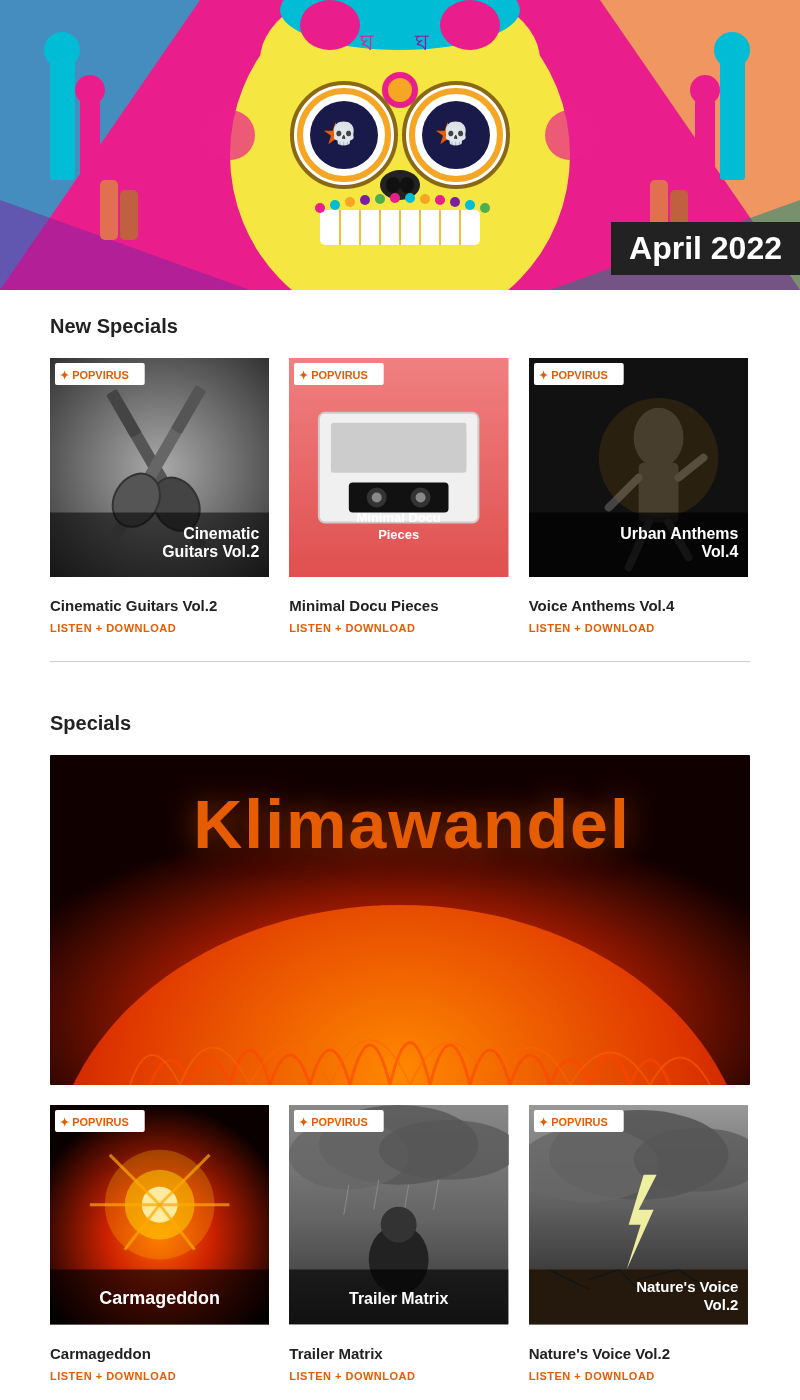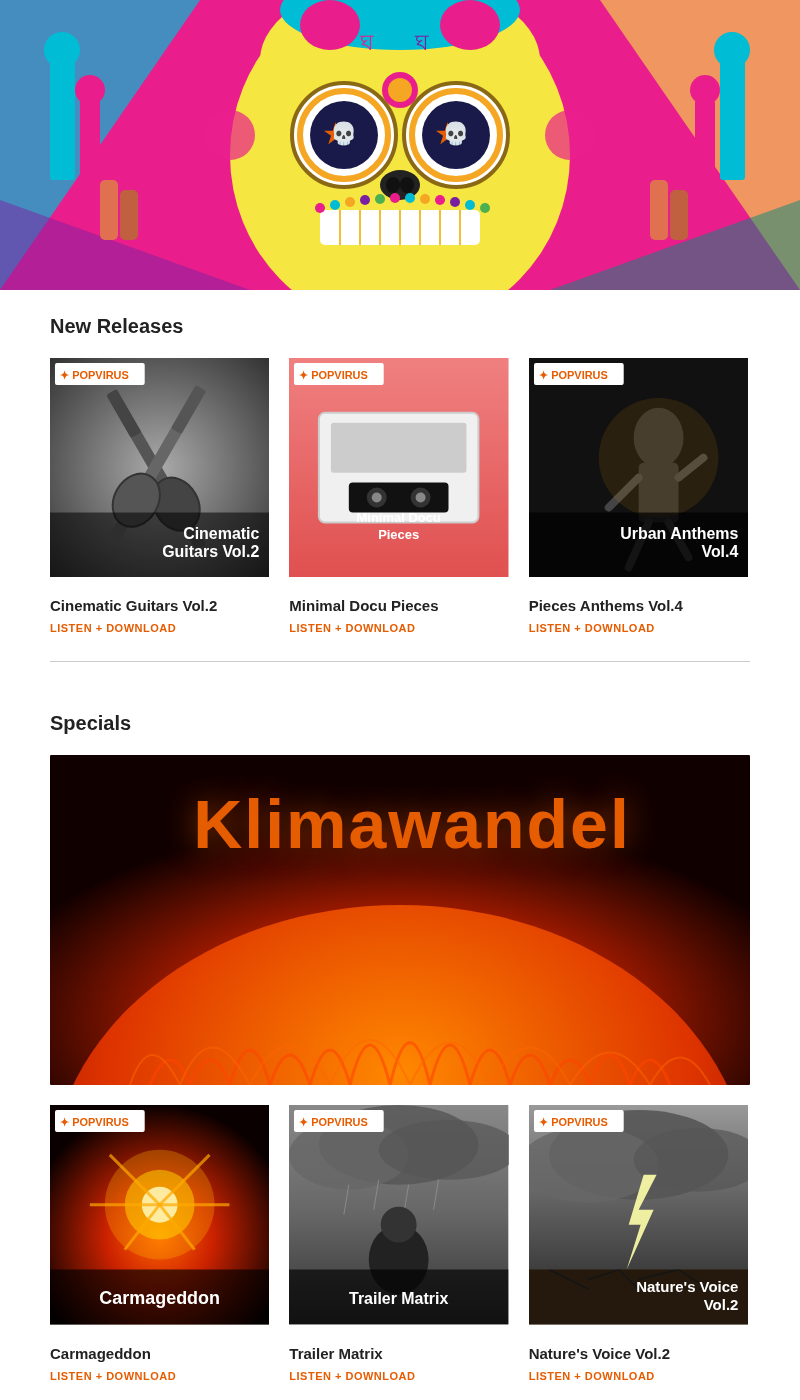--- a/index.html
+++ b/index.html
@@ -166,24 +166,25 @@
     <circle cx="732" cy="50" r="18" fill="#00bcd4"></circle>
     <rect x="695" y="100" width="20" height="80" fill="#e91e8c" rx="3"></rect>
     <circle cx="705" cy="90" r="15" fill="#e91e8c"></circle>
 
     <rect x="100" y="180" width="18" height="60" fill="#e07050" rx="5"></rect>
     <rect x="120" y="190" width="18" height="50" fill="#c06040" rx="5"></rect>
     <rect x="650" y="180" width="18" height="60" fill="#e07050" rx="5"></rect>
     <rect x="670" y="190" width="18" height="50" fill="#c06040" rx="5"></rect>
   </svg>
 
+  <div class="date-badge">April 2022</div>
 </div>
 
 <div class="section">
-  <div class="section-title">New Releases</div>
+  <div class="section-title">New Specials</div>
   <div class="album-grid">
 
     <div class="album-card">
       <div class="album-cover">
         <svg viewBox="0 0 220 220" width="100%" height="100%" style="display:block;">
           <rect width="220" height="220" fill="#888"></rect>
           <rect width="220" height="220" fill="url(#cg-grad)"></rect>
           <defs>
             <radialGradient id="cg-grad" cx="50%" cy="50%" r="70%">
               <stop offset="0%" stop-color="#aaa"></stop>
@@ -263,21 +264,21 @@
           <circle cx="130" cy="100" r="60" fill="rgba(255,165,0,0.1)"></circle>
 
           <rect x="0" y="155" width="220" height="65" fill="rgba(0,0,0,0.7)"></rect>
           <text x="210" y="182" text-anchor="end" fill="white" font-size="16" font-weight="bold" font-family="Arial">Urban Anthems</text>
           <text x="210" y="200" text-anchor="end" fill="white" font-size="16" font-weight="bold" font-family="Arial">Vol.4</text>
 
           <rect x="5" y="5" width="90" height="22" rx="2" fill="white"></rect>
           <text x="10" y="21" fill="#e65c00" font-size="11" font-weight="bold" font-family="Arial">✦ POPVIRUS</text>
         </svg>
       </div>
-      <div class="album-name">Pieces Anthems Vol.4</div>
+      <div class="album-name">Voice Anthems Vol.4</div>
       <a class="listen-link" href="#">LISTEN + DOWNLOAD</a>
     </div>
 
   </div>
 </div>
 
 <hr class="divider">
 
 <div class="section">
   <div class="section-title">Specials</div>

